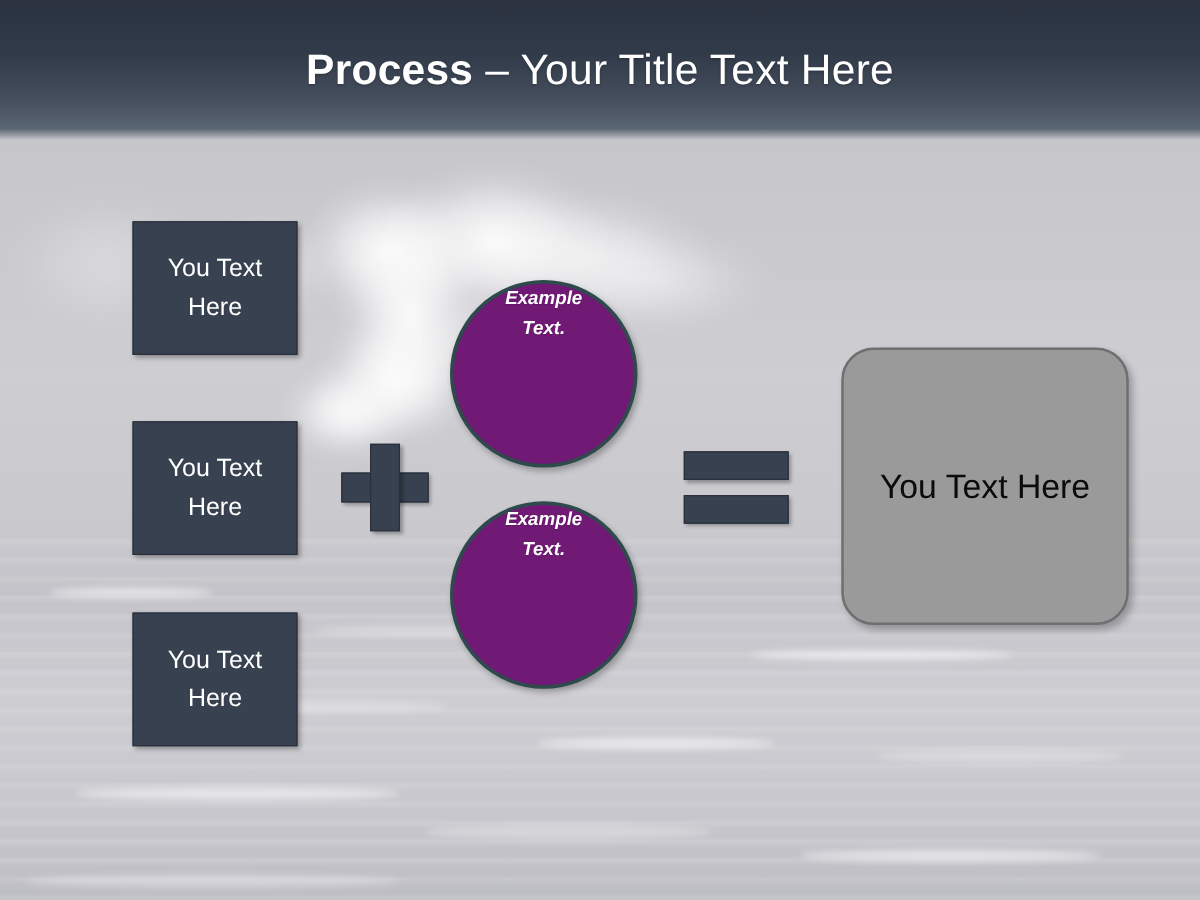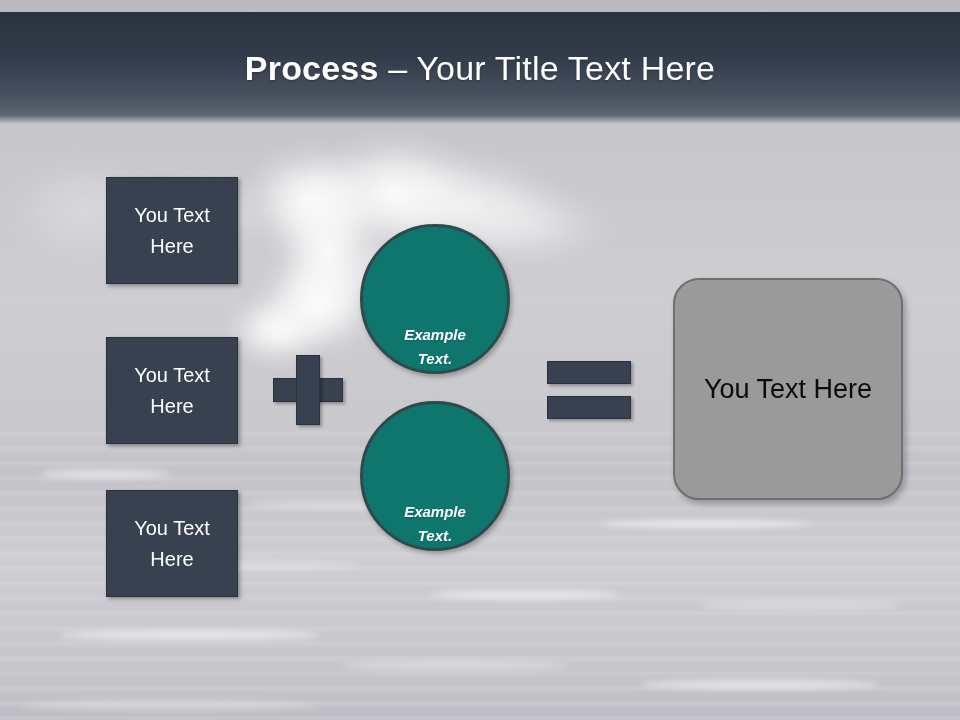--- a/index.html
+++ b/index.html
@@ -74,21 +74,21 @@
     border-radius: 50%;
     background: rgba(255,255,255,0.55);
     filter: blur(3px);
     pointer-events: none;
   }
   .ripple.dim { background: rgba(255,255,255,0.30); }
 
   
   .title-bar {
     position: absolute;
-    left: 0; top: 12px;
+    left: 0; top: 0;
     width: 960px; height: 112px;
     background: linear-gradient(to bottom,
         #2b3341 0%,
         #313a48 38%,
         #454f5e 72%,
         #5b6673 92%,
         rgba(120,128,140,0) 100%);
     display: flex;
     align-items: center;
     justify-content: center;
@@ -141,25 +141,25 @@
     box-sizing: border-box;
   }
   .plus .h { left: 0;    top: 23px; width: 70px; height: 24px; }
   .plus .v { left: 23px; top: 0;    width: 24px; height: 70px; }
 
   
   .circle {
     position: absolute;
     width: 150px; height: 150px;
     border-radius: 50%;
-    background: #0f766e;
+    background: #701a75;
     border: 3px solid #2f4a4c;
     box-shadow: 2px 3px 5px rgba(0,0,0,0.28);
     display: flex;
-    align-items: flex-end;
+    align-items: flex-start;
     justify-content: center;
     box-sizing: border-box;
   }
   .circle-label {
     color: #ffffff;
     font-size: 15px;
     font-weight: 700;
     font-style: italic;
     line-height: 1.6;
     text-align: center;

